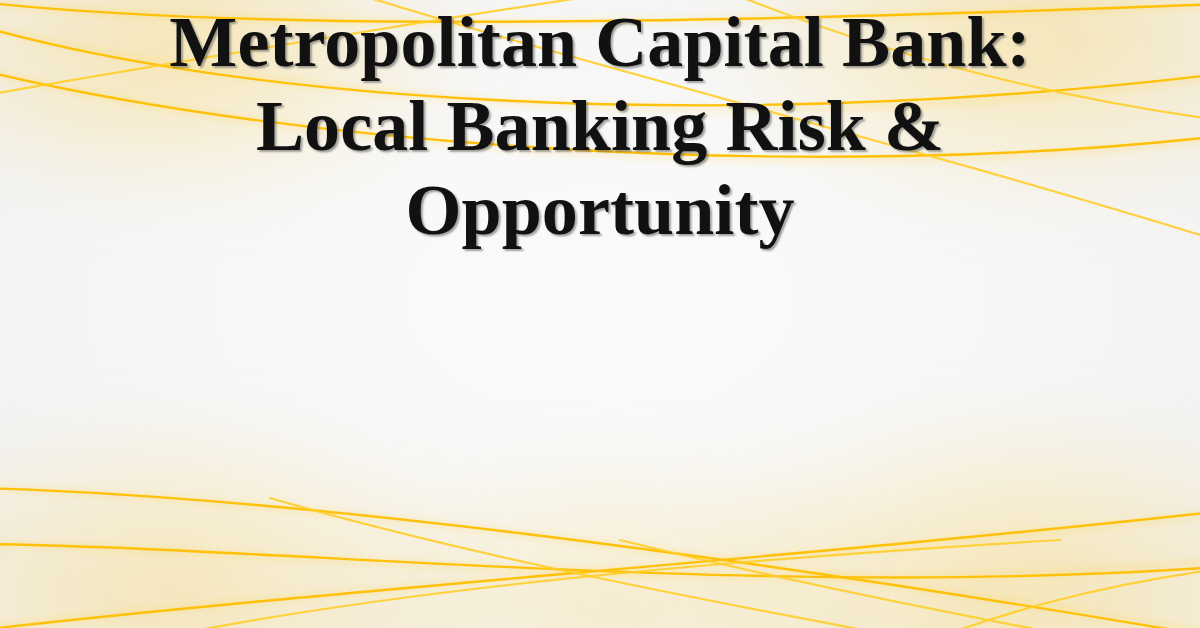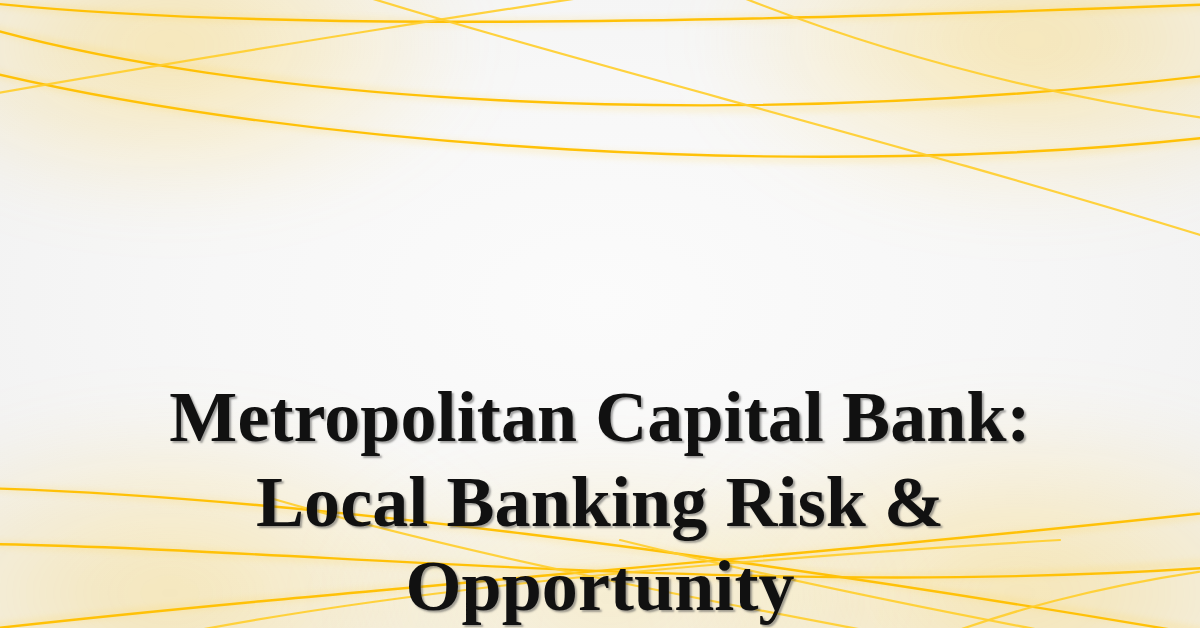--- a/index.html
+++ b/index.html
@@ -87,21 +87,21 @@
     filter: blur(3px);
   }
 
   .title-wrap {
     position: absolute;
     left: 0;
     right: 0;
     top: 0;
     height: 628px;
     display: flex;
-    align-items: flex-end;
+    align-items: flex-start;
     justify-content: center;
     padding: 0 96px;
     box-sizing: border-box;
   }
   .title {
     margin: 0;
     text-align: center;
     font-family: "Liberation Serif", "DejaVu Serif", serif;
     font-weight: 700;
     font-size: 72px;

